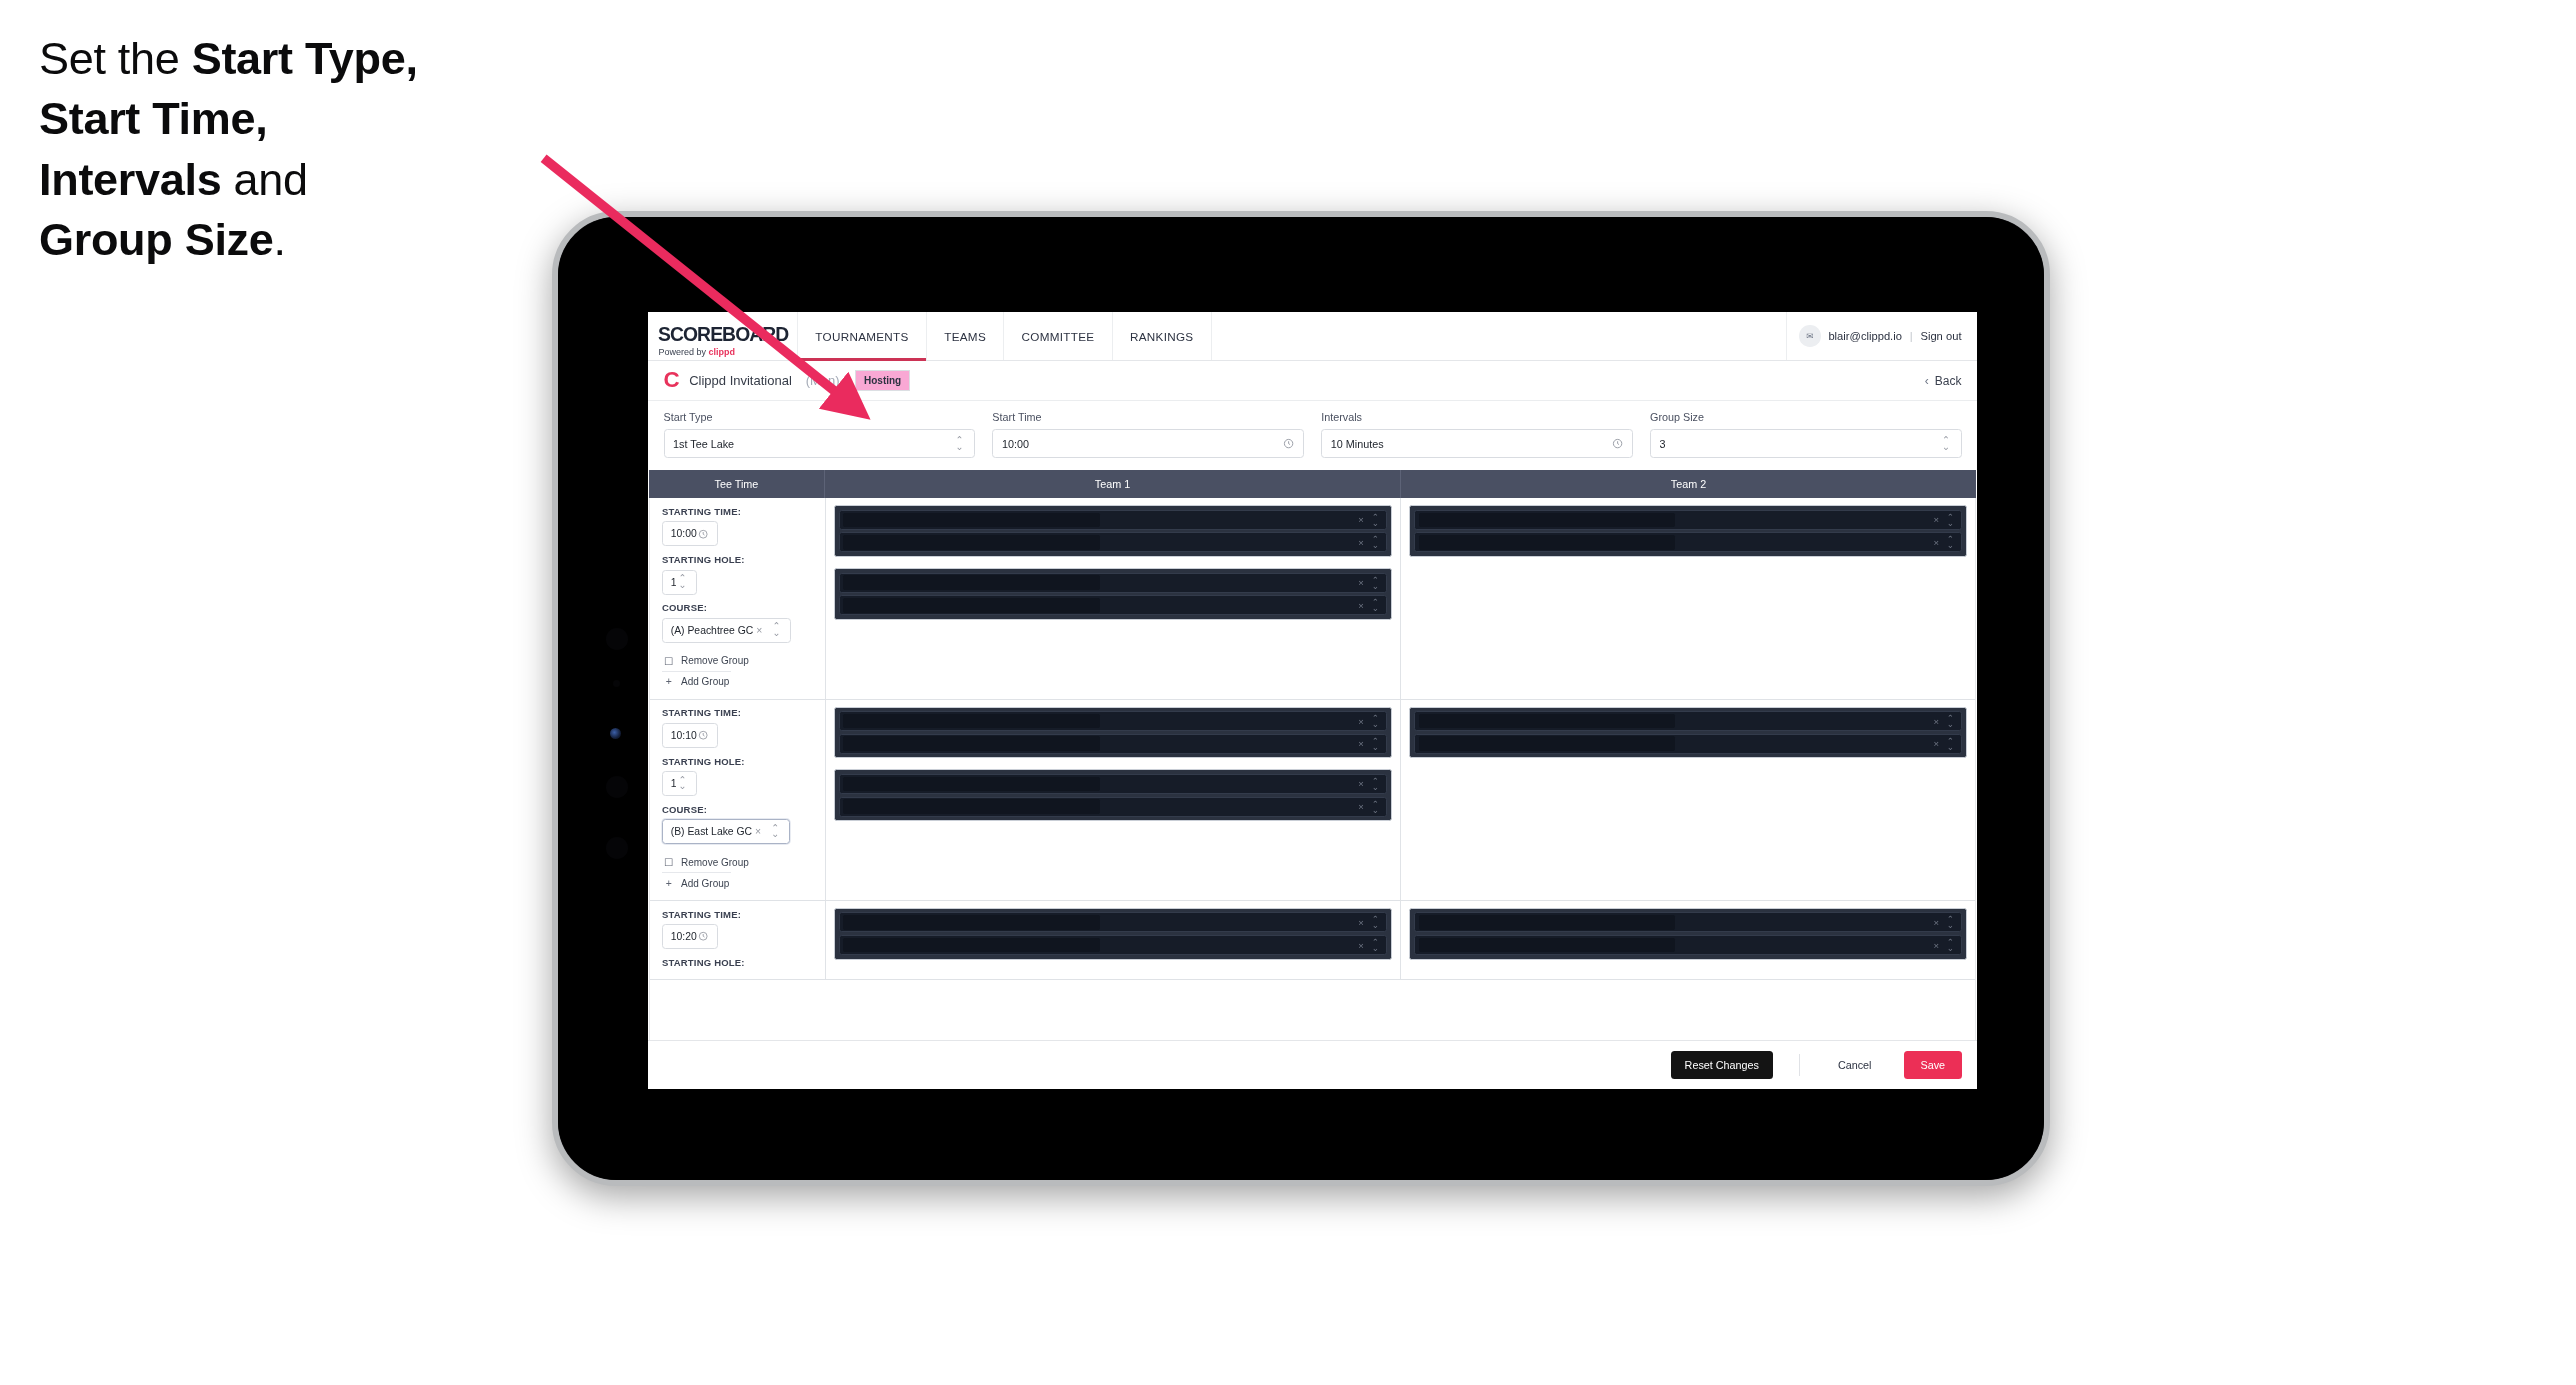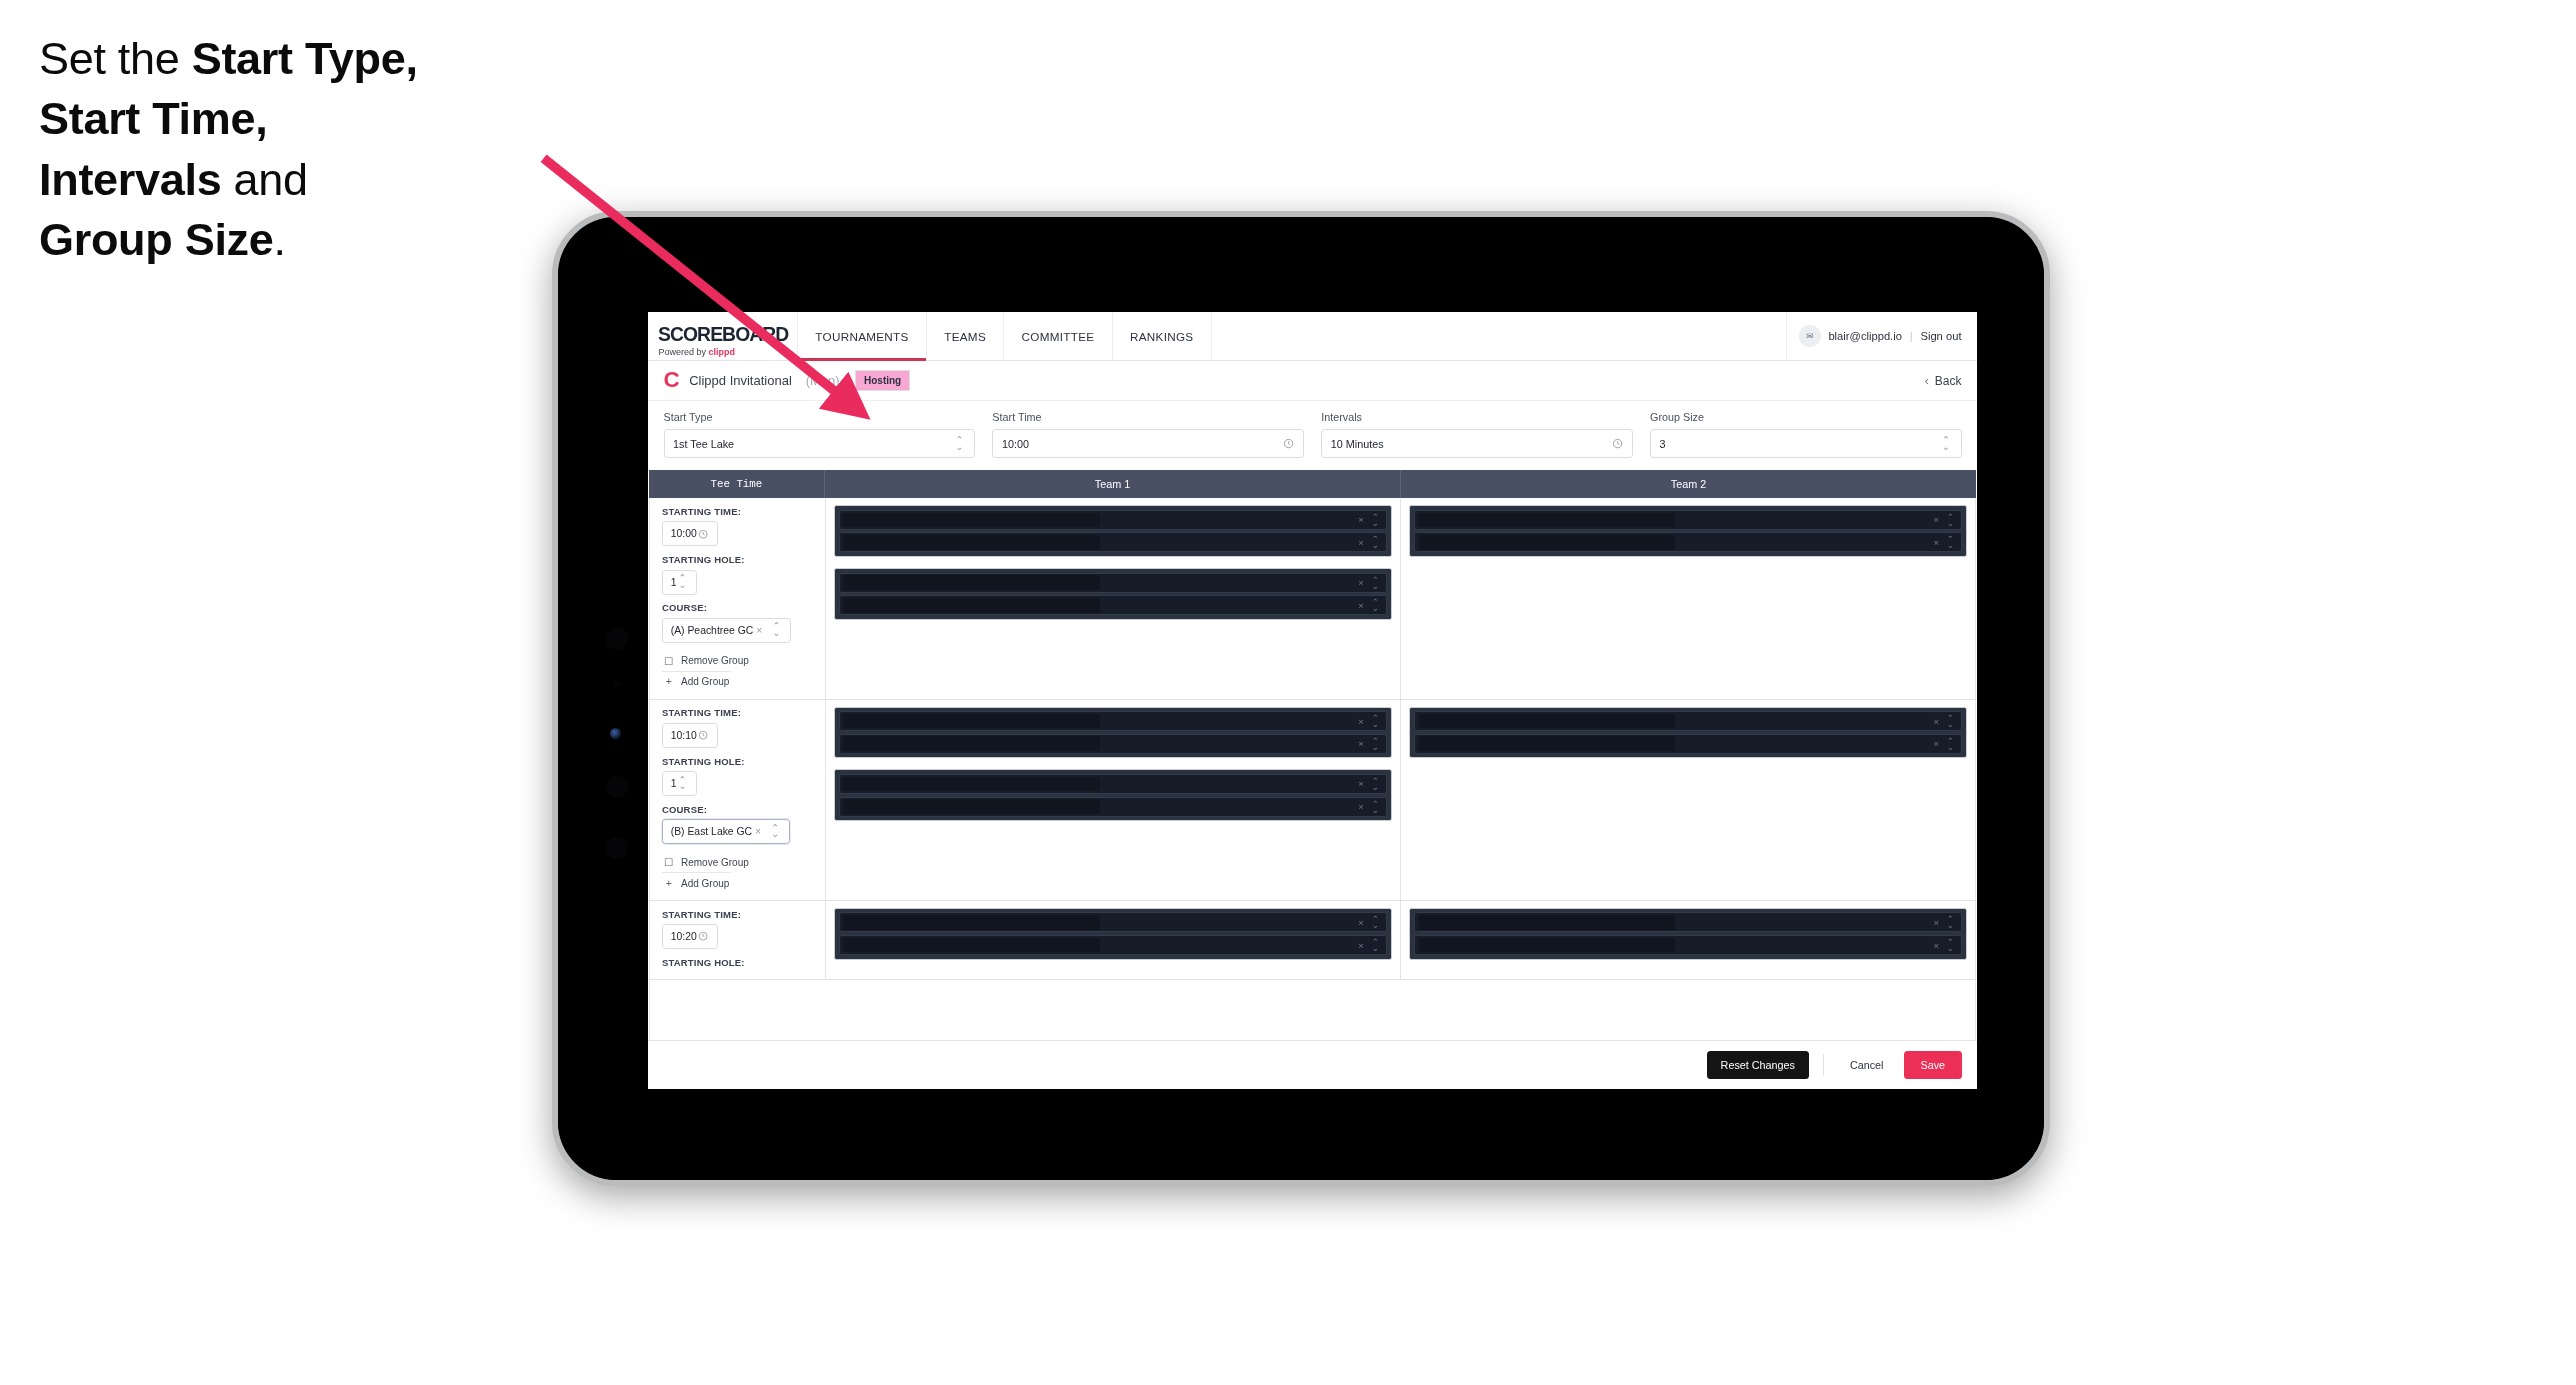--- a/index.html
+++ b/index.html
@@ -223,21 +223,21 @@
     color: #ffffff;
     height: 28.5px;
     align-items: stretch;
     flex: none;
     margin: 0 0.9px;
   }
   .th {
     display: flex; align-items: center; justify-content: center;
     font-size: 10.8px;
   }
-  .th-tee { width: 176px; border-right: 0.9px solid #5d6377; font-family: Liberation Mono, monospace; }
+  .th-tee { width: 176px; border-right: 0.9px solid #5d6377; }
   .th-team { flex: 1; border-right: 0.9px solid #5d6377; }
   .th-team:last-child { border-right: none; }
 
   .table-body {
     flex: 1;
     overflow: hidden;
     border-left: 0.9px solid #e6e8ea;
     border-right: 0.9px solid #e6e8ea;
     margin: 0 0.9px;
   }
@@ -342,21 +342,21 @@
   }
   .slot-step { line-height: 0.7; text-align: center; font-size: 8.6px; }
 
   
   .footer {
     height: 49px;
     border-top: 0.9px solid #e4e6e9;
     display: flex;
     align-items: center;
     justify-content: flex-end;
-    gap: 0;
+    gap: 12px;
     padding: 0 15.5px;
     background: #fff;
     flex: none;
   }
   .btn-reset {
     background: #141414;
     color: #fff;
     font-size: 10.8px;
     padding: 7.8px 14px;
     border-radius: 3.5px;

